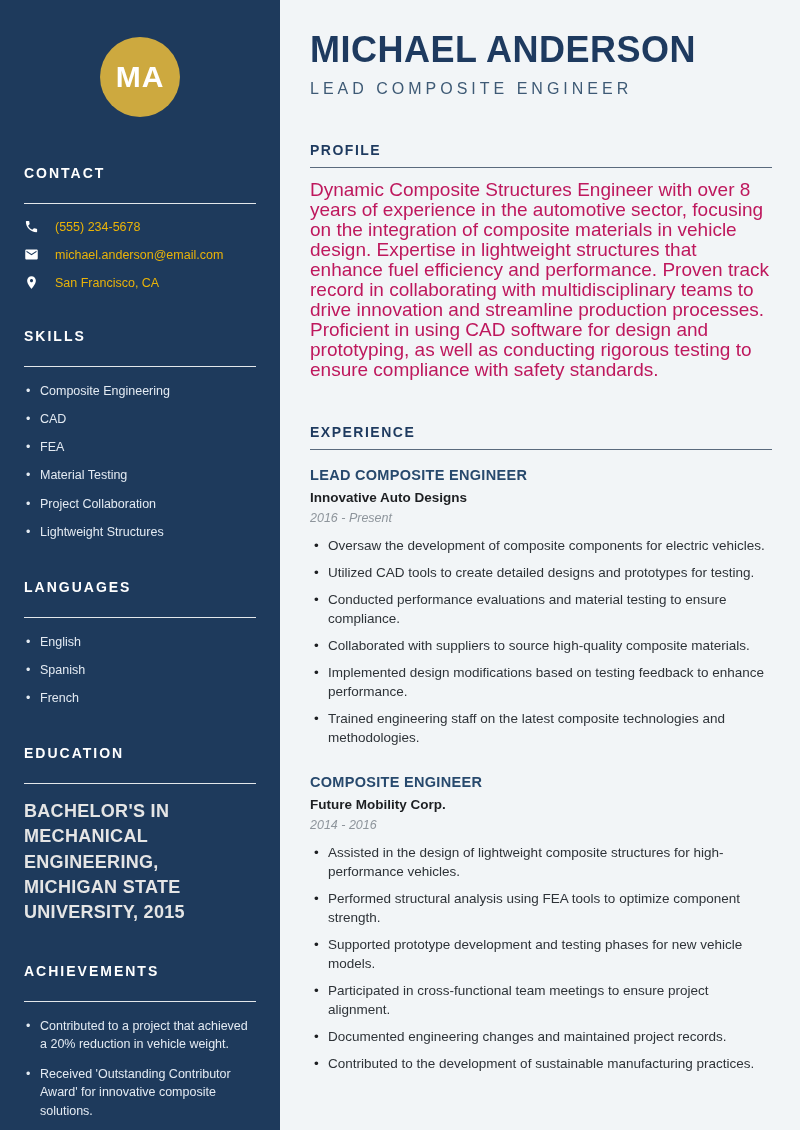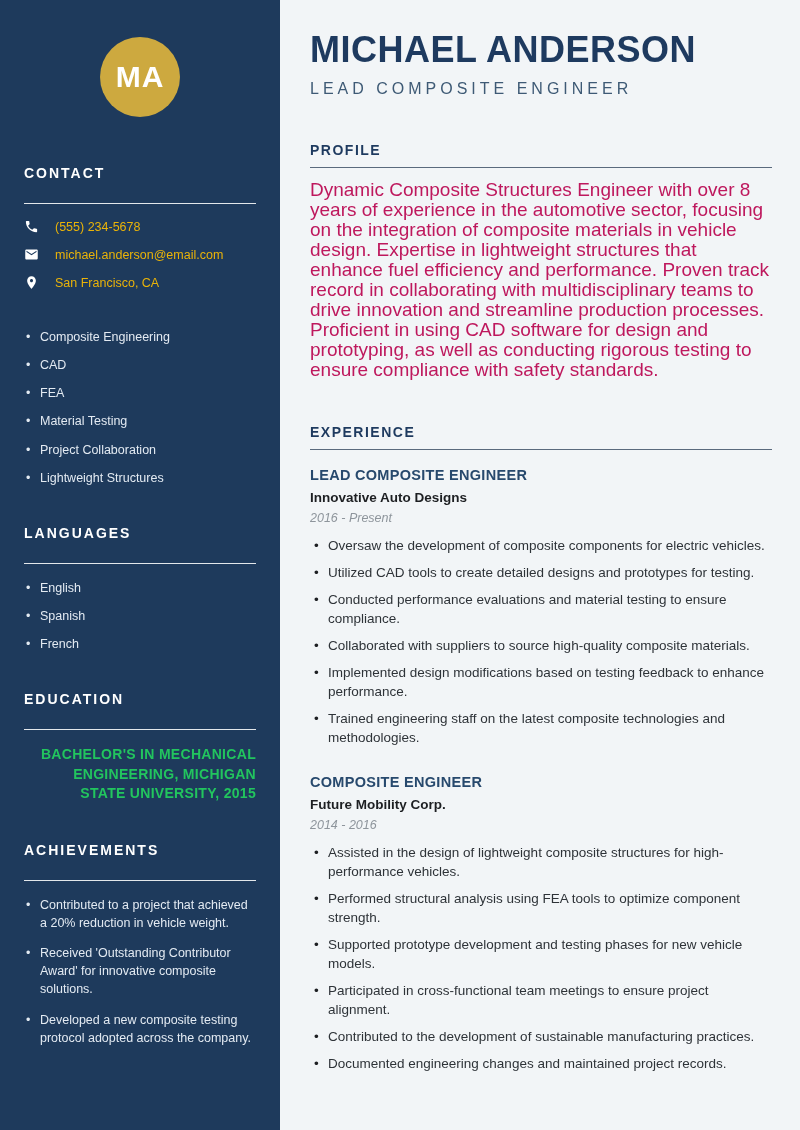--- a/index.html
+++ b/index.html
@@ -70,27 +70,26 @@
     margin-bottom: 10px;
     line-height: 1.45;
   }
   .side-list li::before {
     content: "\2022";
     position: absolute;
     left: 2px;
     color: #e3eaf2;
   }
   .edu-degree {
-    font-size: 14px;
-    font-weight: 700;
-    color: #22c55e;
+    font-size: 18px;
+    font-weight: 700;
+    color: #e5e5e5;
     line-height: 1.4;
     letter-spacing: 0.3px;
     text-transform: uppercase;
-    text-align: right;
   }
   .achieve-list li { margin-bottom: 12px; }
 
   
   .main {
     flex: 1;
     background: var(--main-bg, #f2f5f7);
     padding: 30px 28px 20px 30px;
   }
   .person-name {
@@ -195,20 +194,21 @@
         <span class="cicon">
           <svg viewBox="0 0 24 24">
               <path d="M12 2C8.13 2 5 5.13 5 9c0 5.25 7 13 7 13s7-7.75 7-13c0-3.87-3.13-7-7-7zm0 9.5c-1.38 0-2.5-1.12-2.5-2.5S10.62 6.5 12 6.5s2.5 1.12 2.5 2.5-1.12 2.5-2.5 2.5z"></path>
             </svg>
         </span>
         <span>San Francisco, CA</span>
       </div>
     </section>
 
     <section class="side-section">
+      <h2 class="side-heading">SKILLS</h2>
       <ul class="side-list">
 
       <li>Composite Engineering</li>
           <li>CAD</li>
           <li>FEA</li>
           <li>Material Testing</li>
           <li>Project Collaboration</li>
           <li>Lightweight Structures</li>
         </ul>
     </section>
@@ -271,20 +271,20 @@
       <div class="job">
         <div class="job-title">COMPOSITE ENGINEER</div>
         <div class="job-company">Future Mobility Corp.</div>
         <div class="job-dates">2014 - 2016</div>
         <ul class="job-bullets">
 
         <li>Assisted in the design of lightweight composite structures for high-performance vehicles.</li>
             <li>Performed structural analysis using FEA tools to optimize component strength.</li>
             <li>Supported prototype development and testing phases for new vehicle models.</li>
             <li>Participated in cross-functional team meetings to ensure project alignment.</li>
+            <li>Documented engineering changes and maintained project records.</li>
             <li>Contributed to the development of sustainable manufacturing practices.</li>
-            <li>Documented engineering changes and maintained project records.</li>
           </ul>
       </div>
     </section>
 
   </main>
 </div>
 
 </body></html>

